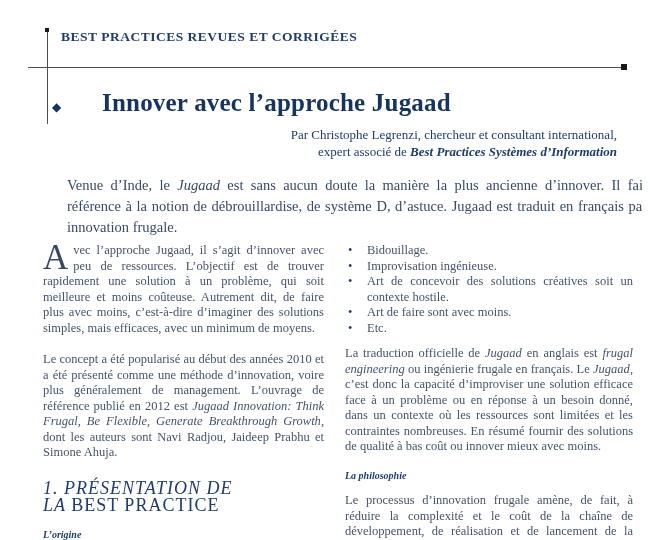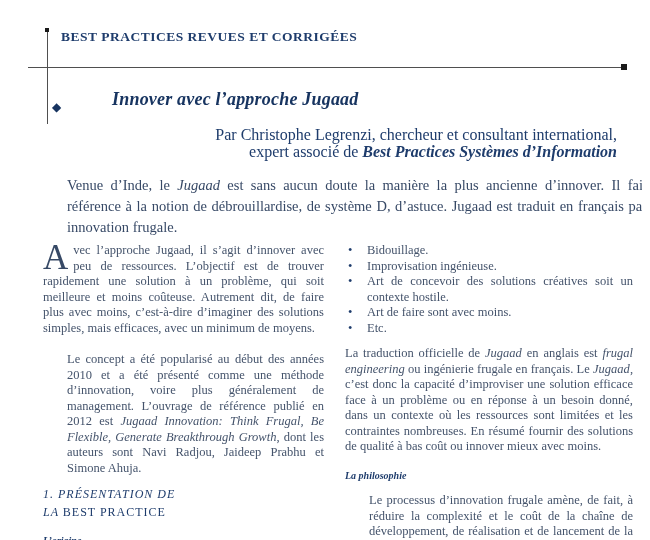--- a/index.html
+++ b/index.html
@@ -57,34 +57,33 @@
   
   .diamond {
     position: absolute;
     left: 52px; top: 100px;
     font-size: 12px;
     color: var(--navy-dark);
     font-family: "DejaVu Sans", sans-serif;
   }
   .title {
     position: absolute;
-    left: 112px; top: 89px;
-    font-size: 18px;
+    left: 102px; top: 89px;
+    font-size: 25px;
     font-weight: bold;
     letter-spacing: 0.2px;
     color: var(--navy-dark);
     white-space: nowrap;
-    font-style: italic;
   }
   
   .byline {
     position: absolute;
     right: 25px; top: 127px;
     text-align: right;
-    font-size: 16px;
+    font-size: 13px;
     line-height: 16.5px;
     color: var(--navy);
   }
   
   .standfirst {
     position: absolute;
     left: 47px; top: 175px;
     width: 580px;
     font-size: 14.5px;
     line-height: 21px;
@@ -107,26 +106,26 @@
   .dropcap {
     float: left;
     font-size: 35px;
     line-height: 27px;
     padding: 1px 5px 0 0;
     color: var(--standfirst);
   }
   .section-heading {
     font-style: italic;
     font-weight: normal;
-    font-size: 12px;
+    font-size: 18px;
     line-height: 17.5px;
     letter-spacing: 1px;
     color: var(--navy);
     white-space: pre-line;
-    margin: 10px 0 12px 0;
+    margin: 19px 0 12px 0;
   }
   .sub-heading {
     font-style: italic;
     font-weight: bold;
     font-size: 10px;
     color: var(--navy);
     margin: 0 0 10px 0;
   }
   .bullets {
     list-style: none;
@@ -135,21 +134,21 @@
   .bullets li {
     position: relative;
     padding-left: 22px;
   }
   .li-dot {
     position: absolute;
     left: 3px; top: 0;
     color: var(--navy);
   }
   .mb13 { margin-bottom: 13px; }
-  .mb0  { margin-bottom: 0; margin-left: 24px; }
+  .mb0  { margin-bottom: 0; }
 </style>
 </head>
 <body>
 
 <div class="page">
 
   <div class="kicker">BEST PRACTICES REVUES ET CORRIGÉES</div>
 
   <div class="vrule"></div>
   <div class="vrule-dot"></div>

